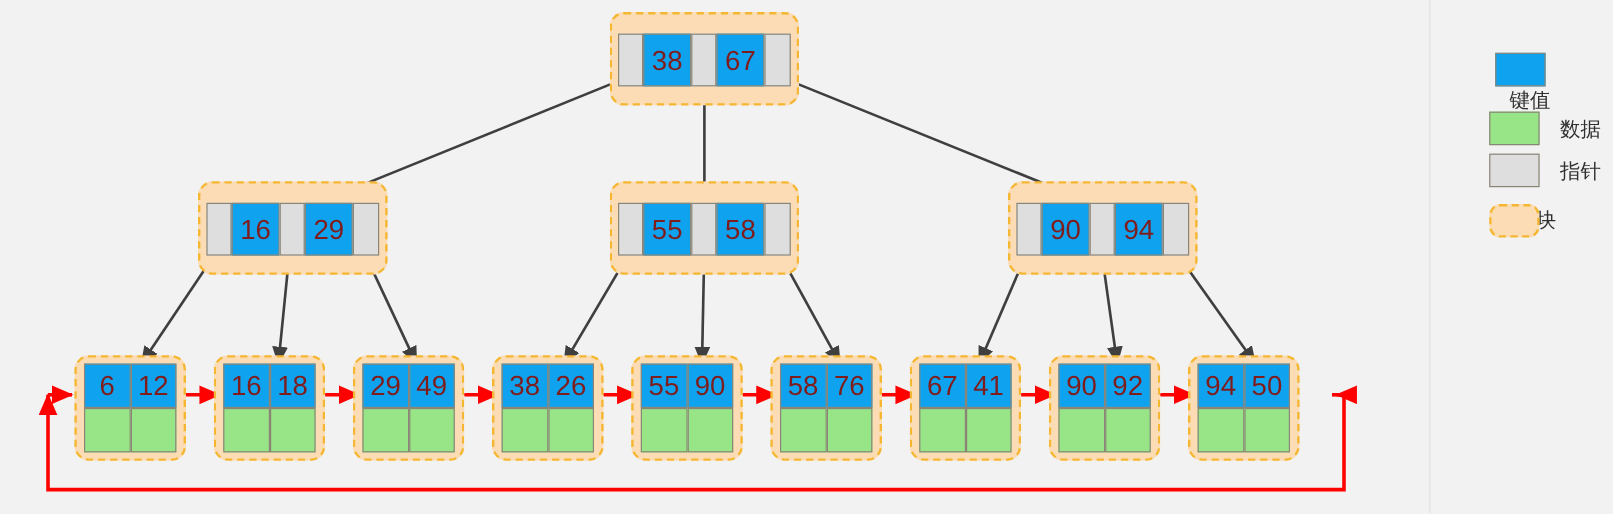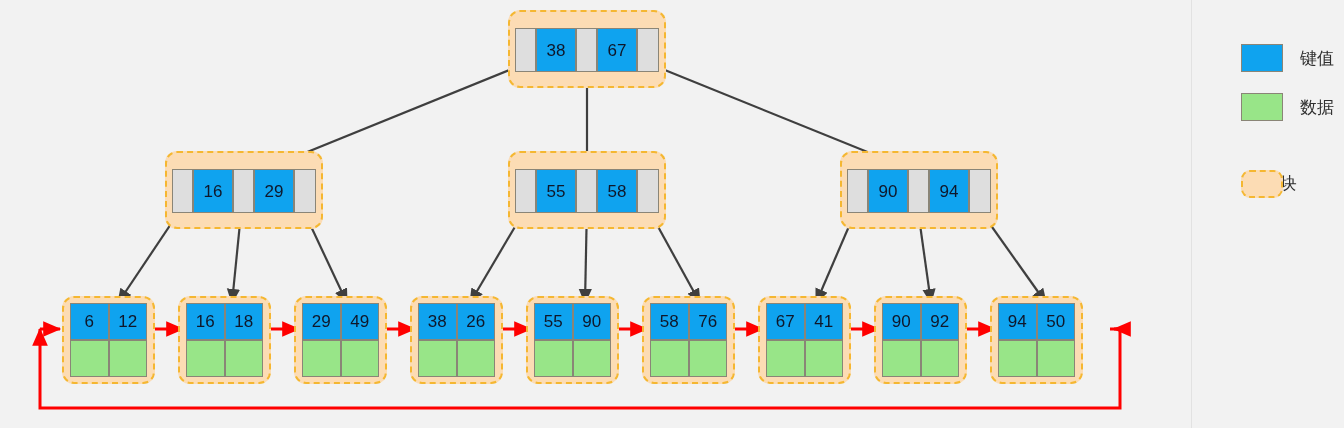--- a/index.html
+++ b/index.html
@@ -46,22 +46,22 @@
     position: absolute;
     display: flex;
     box-sizing: border-box;
   }
   .cell {
     box-sizing: border-box;
     border: 1px solid #8a8577;
     display: flex;
     align-items: center;
     justify-content: center;
-    font-size: 17px;
-    color: #0f172a;
+    font-size: 23px;
+    color: #7f1d1d;
     line-height: 1;
   }
   .cell.ptr  { background: #dedede; }
   .cell.key  { background: #0fa3ef; }
   .cell.data { background: #98e588; }
   
   .leaf-grid {
     position: absolute;
     display: grid;
     grid-template-columns: 1fr 1fr;
@@ -274,30 +274,34 @@
       <div class="cell key">94</div>
       <div class="cell key">50</div>
       <div class="cell data"></div>
       <div class="cell data"></div>
     </div>
 
   </div>
 
   <div id="legend">
 
-    <div class="legend-row" style="top:44px;">
+    <div class="legend-row" style="top:44px;flex-direction:column;">
       <div class="swatch key"></div>
       <div class="legend-label">键值</div>
     </div>
 
     <div class="legend-row" style="top:93px;justify-content:space-between;">
       <div class="swatch data"></div>
       <div class="legend-label">数据</div>
     </div>
 
+    <div class="legend-row" style="top:128px;">
+      <div class="swatch ptr"></div>
+      <div class="legend-label">指针</div>
+    </div>
 
     <div class="legend-row" style="top:172px;">
       <div class="swatch page"></div>
       <div class="legend-label">页/块</div>
     </div>
 
   </div>
 
 </div>
 

